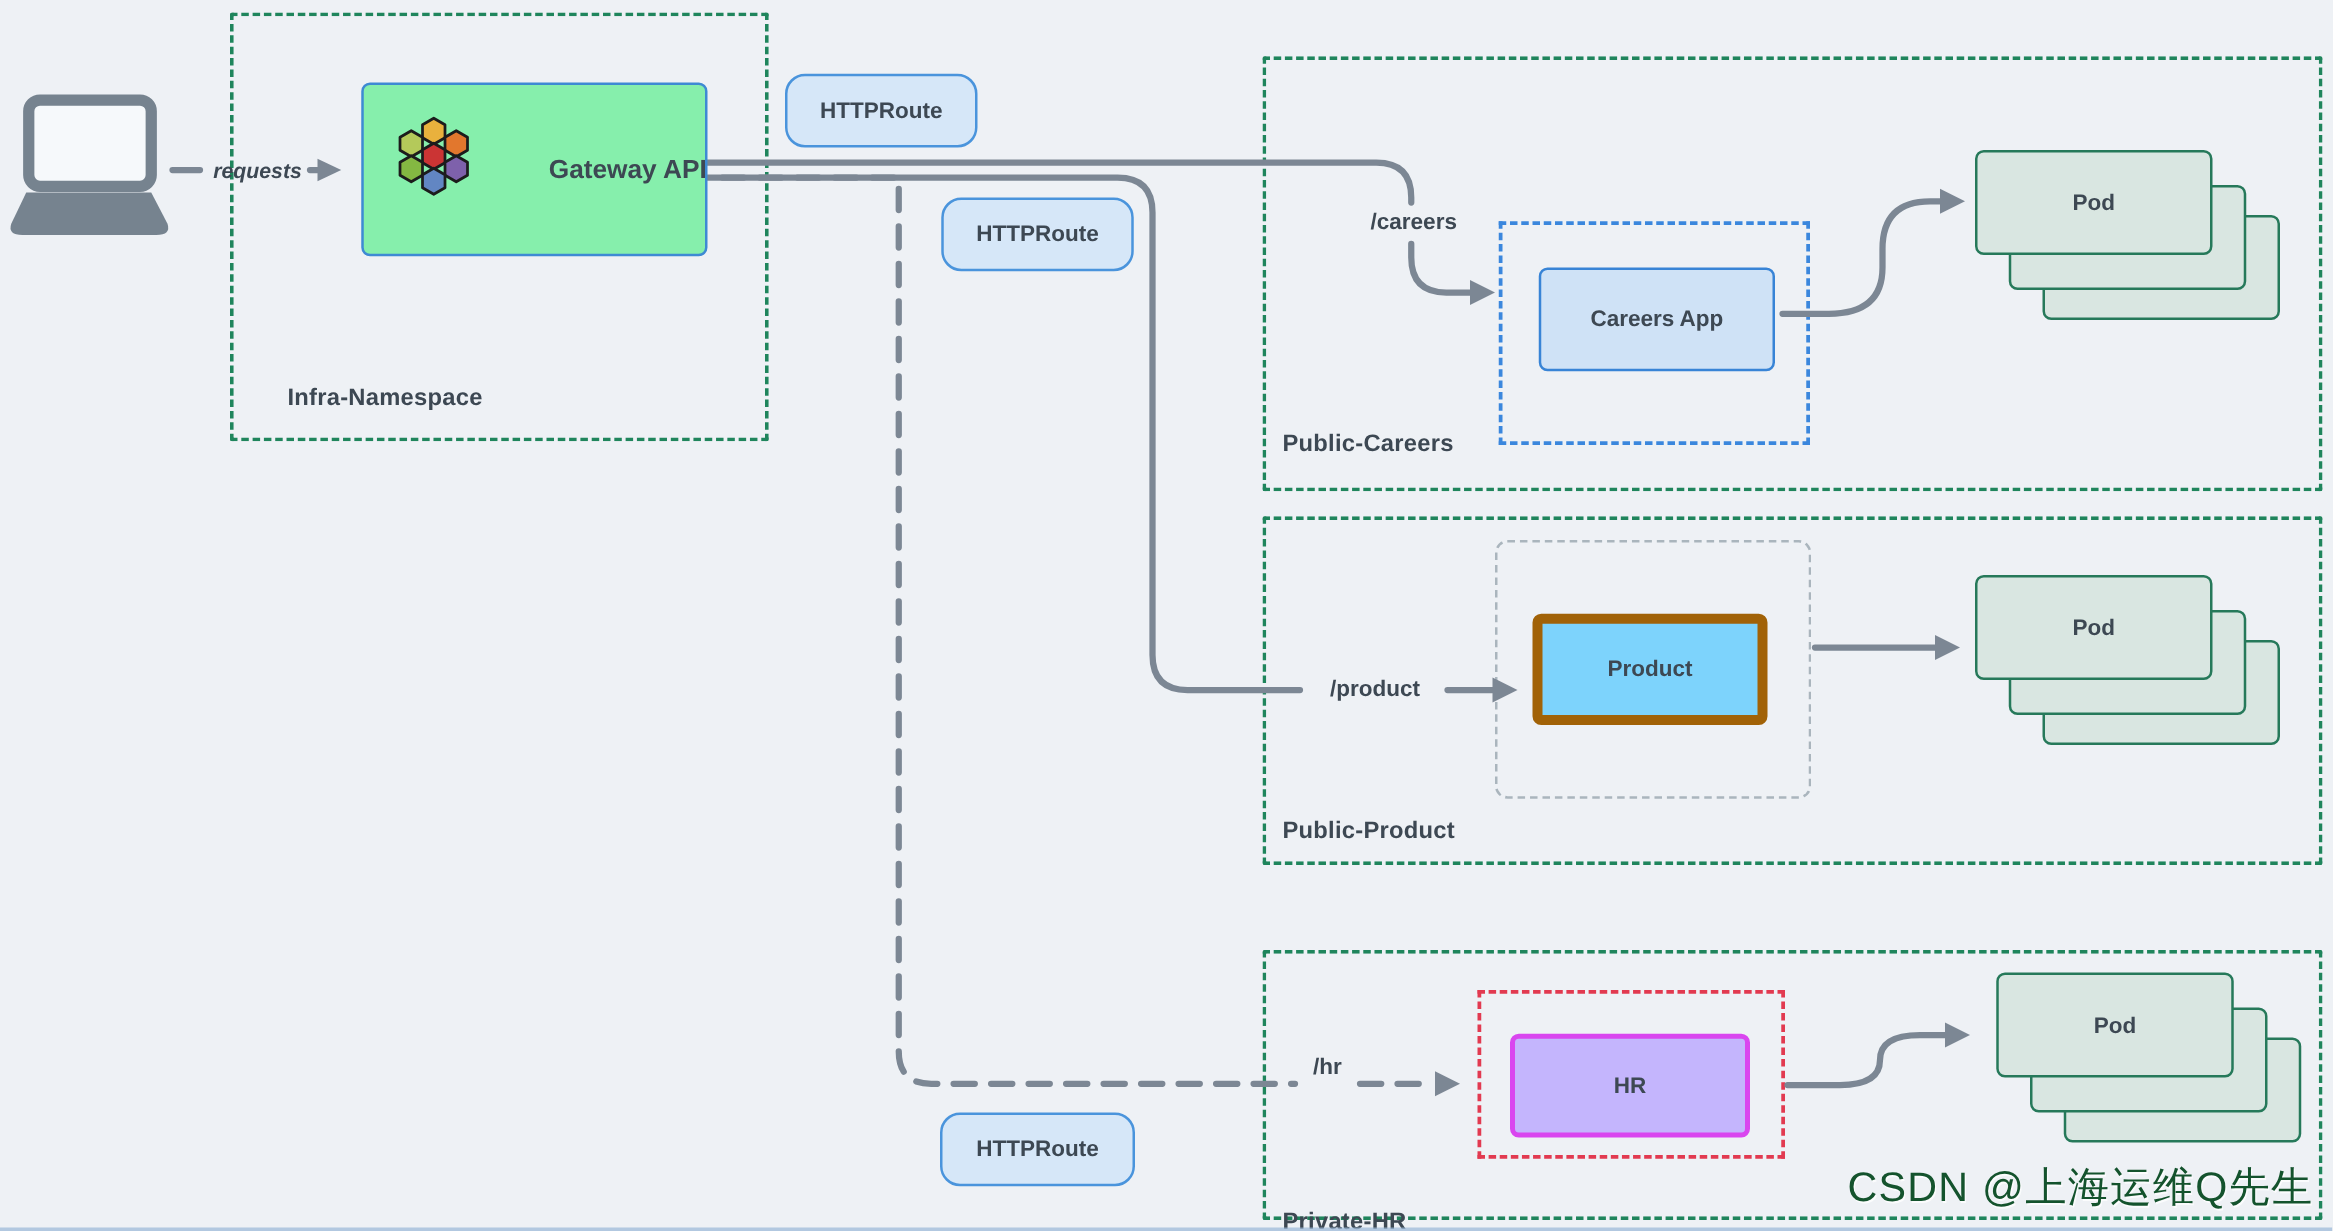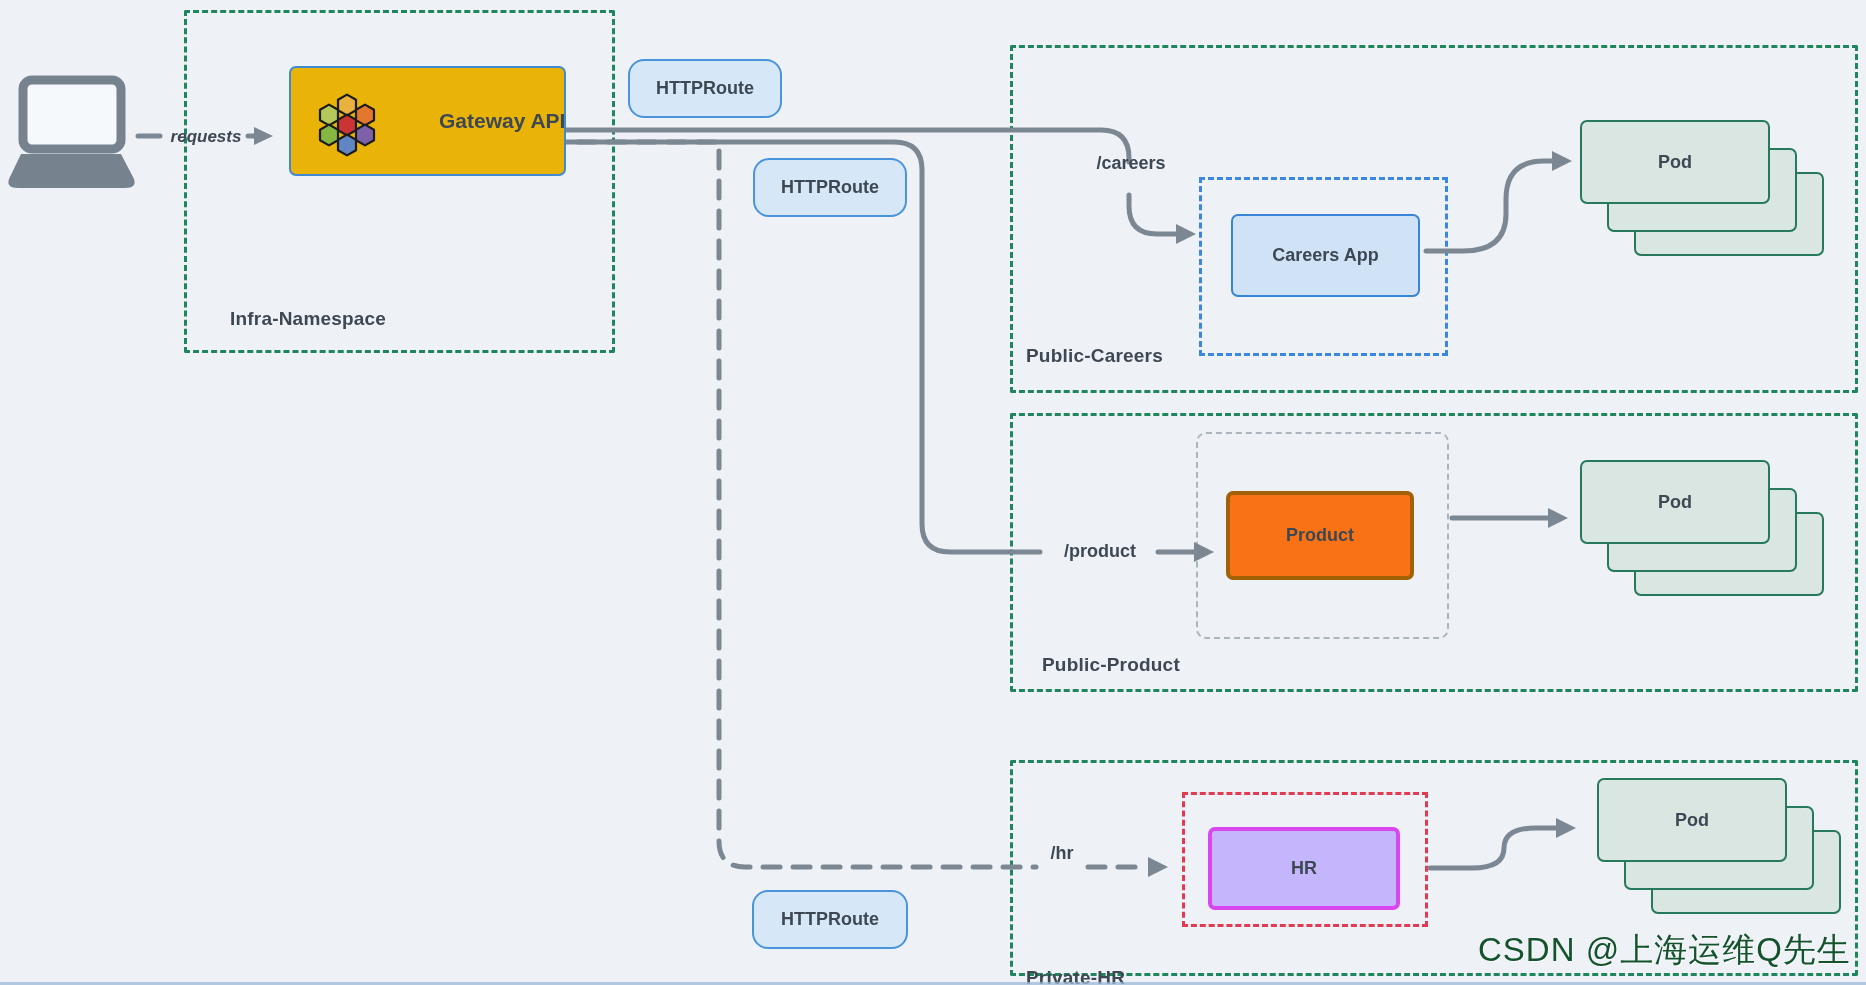--- a/index.html
+++ b/index.html
@@ -8,26 +8,26 @@
   .canvas *{box-sizing:border-box;}
   .abs{position:absolute;}
   .ns{position:absolute;border:3px dashed #1f855c;border-radius:2px;}
   .nslbl{position:absolute;font-weight:bold;font-size:19px;white-space:nowrap;letter-spacing:.2px;}
   .pathlbl{position:absolute;font-weight:bold;font-size:18px;white-space:nowrap;text-align:center;}
   .reqlbl{position:absolute;font-weight:bold;font-size:17px;white-space:nowrap;text-align:center;}
   .svc{position:absolute;display:flex;align-items:center;justify-content:center;
        font-weight:bold;font-size:18px;border-radius:7px;}
   .httproute{background:#d6e7f8;border:2px solid #4a94dc;border-radius:16px;}
   .svc-careers{background:#cfe2f6;border:2px solid #3884d6;}
-  .svc-product{background:#f97316;border:4px solid #a16207;}
+  .svc-product{background:#7dd3fc;border:8px solid #a16207;}
   .svc-hr{background:#c4b5fd;border:4px solid #d946ef;}
   .bnd-blue{position:absolute;border:3px dashed #3b87dd;}
   .bnd-gray{position:absolute;border:2px dashed #aab5bd;border-radius:10px;}
   .bnd-red{position:absolute;border:3px dashed #e23a50;}
-  .gw{position:absolute;left:289px;top:66px;width:277px;height:110px;background:#eab308;
+  .gw{position:absolute;left:289px;top:66px;width:277px;height:139px;background:#86efac;
       border:2px solid #3e8ad3;border-radius:7px;}
   .gwlbl{position:absolute;left:148px;top:0;height:100%;display:flex;align-items:center;
          font-weight:bold;font-size:21px;white-space:nowrap;}
   .pod-stack{position:absolute;width:246px;height:140px;}
   .podbox{position:absolute;width:190px;height:84px;background:#d9e6e1;border:2px solid #26795a;
           border-radius:7px;display:flex;align-items:center;justify-content:center;
           font-weight:bold;font-size:18px;}
   .connectors{position:absolute;left:0;top:0;}
   .wm{position:absolute;left:1478px;top:928px;font-size:33px;color:#14532d;letter-spacing:1px;
       white-space:nowrap;text-shadow:1px 1px 0 #fbfcfd;}
@@ -138,22 +138,22 @@
     <div class="podbox" style="left:54px;top:52px;"></div>
     <div class="podbox" style="left:27px;top:28px;"></div>
     <div class="podbox" style="left:0;top:0;">
       <span>Pod</span>
     </div>
   </div>
 
   <div class="reqlbl" style="left:160px;top:127px;width:92px;font-style:italic;">requests</div>
   <div class="nslbl" style="left:230px;top:308px;">Infra-Namespace</div>
   <div class="nslbl" style="left:1026px;top:345px;">Public-Careers</div>
-  <div class="nslbl" style="left:1026px;top:654px;margin-left:16px;">Public-Product</div>
+  <div class="nslbl" style="left:1026px;top:654px;">Public-Product</div>
   <div class="nslbl" style="left:1026px;top:946px;margin-top:21px;">Private-HR</div>
 
-  <div class="pathlbl" style="left:1081px;top:153px;width:100px;">/careers</div>
+  <div class="pathlbl" style="left:1081px;top:167px;width:100px;">/careers</div>
   <div class="pathlbl" style="left:1046px;top:541px;width:108px;text-align:center;">/product</div>
   <div class="pathlbl" style="left:1032px;top:843px;width:60px;">/hr</div>
 
   <div class="wm">CSDN @上海运维Q先生</div>
   <div class="bottomline"></div>
 </div>
 
 </body></html>

